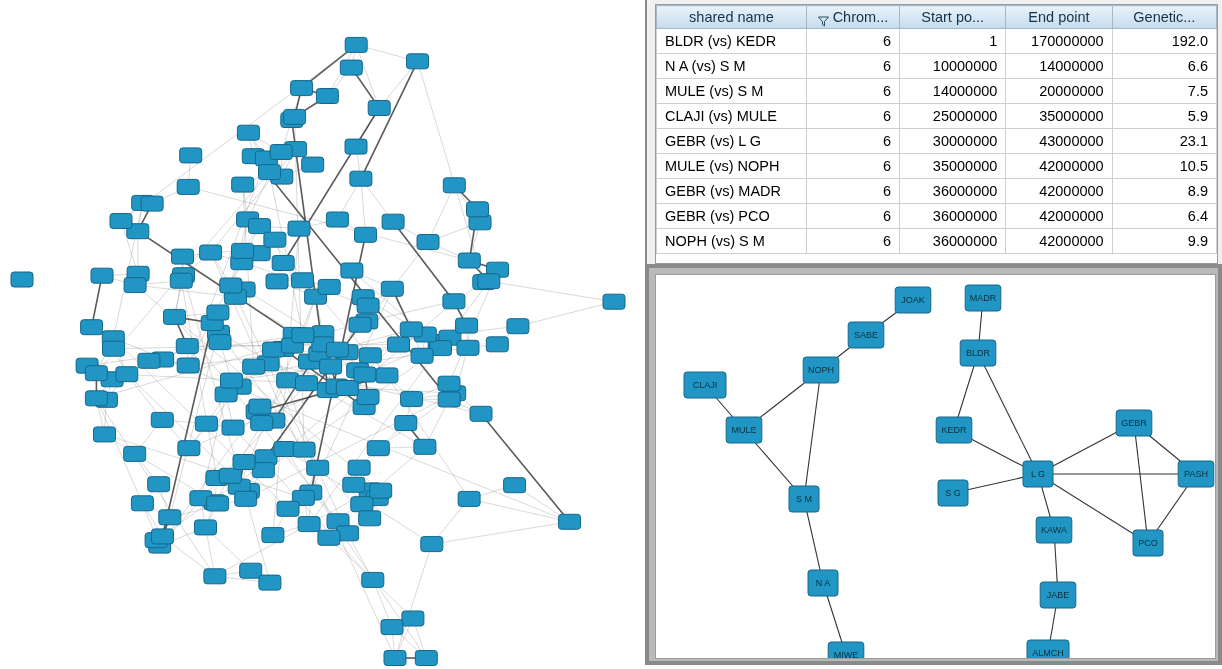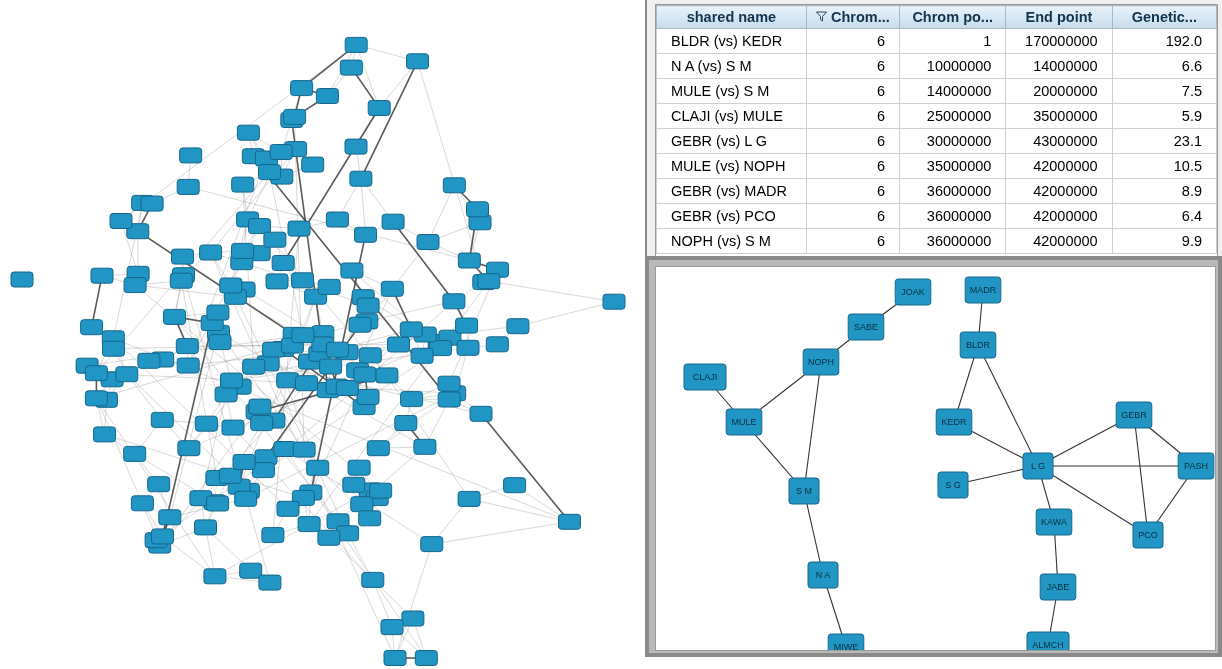--- a/index.html
+++ b/index.html
@@ -64,48 +64,47 @@
     font-weight: normal;
     font-size: 14.5px;
     padding: 3px 6px;
     text-align: center;
     white-space: nowrap;
     overflow: hidden;
     color: #11334d;
   }
   table.grid th .colhdr {
     display: flex;
-    align-items: flex-start;
+    align-items: flex-end;
     justify-content: center;
     gap: 4px;
-    font-weight: bold;
   }
   table.grid td {
     border: 1px solid #cfcfcf;
-    padding: 2px 14px;
+    padding: 2px 8px;
     height: 20px;
     white-space: nowrap;
     overflow: hidden;
     background: #ffffff;
   }
   td.num { text-align: right; }
   td.txt { text-align: left; }
   .filter-icon {
     display: inline-block;
     width: 11px;
     height: 11px;
     position: relative;
     flex: 0 0 auto;
   }
 
   
   #small-network {
     position: absolute;
     left: 645px;
-    top: 256px;
+    top: 264px;
     width: 577px;
     height: 401px;
     background: #b9b9b9;
     border: 4px solid #8a8a8a;
     box-sizing: border-box;
     overflow: hidden;
   }
   #small-canvas {
     position: absolute;
     left: 6px;
@@ -1143,21 +1142,21 @@
                 <span class="filter-icon">
                   <svg width="11" height="11" viewBox="0 0 11 11">
                     <polygon points="0.5,1 10.5,1 6.5,5.5 6.5,10 4.5,8.5 4.5,5.5" fill="none" stroke="#2b4a5e" stroke-width="1"></polygon>
                   </svg>
                 </span>
                 <span>Chrom...</span>
               </div>
             </th>
             <th>
               <div class="colhdr">
-                <span>Chrom po...</span>
+                <span>Start po...</span>
               </div>
             </th>
             <th>
               <div class="colhdr">
                 <span>End point</span>
               </div>
             </th>
             <th>
               <div class="colhdr">
                 <span>Genetic...</span>

